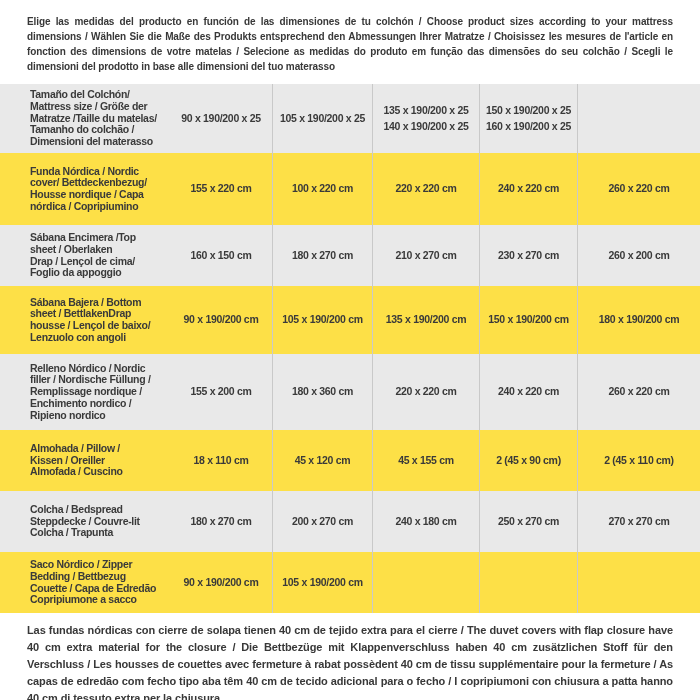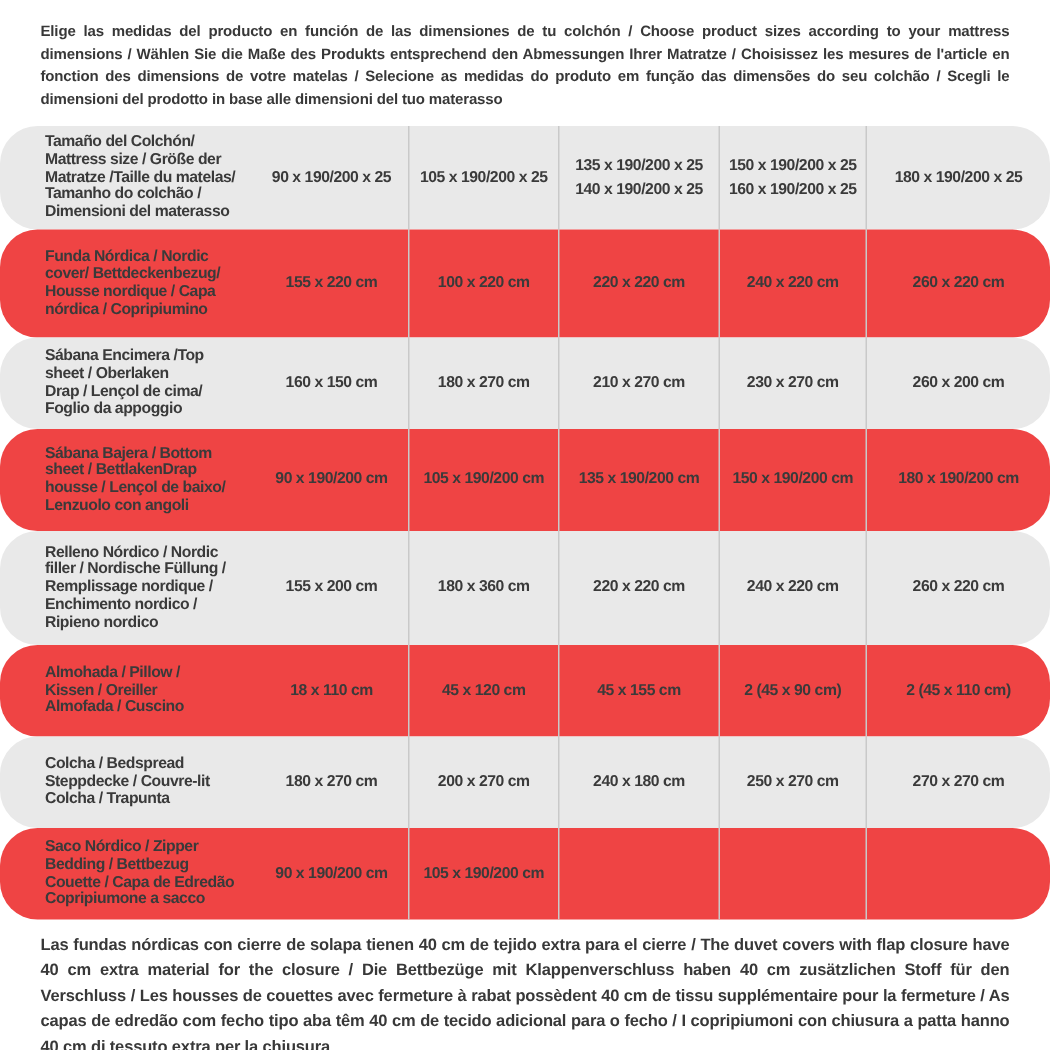--- a/index.html
+++ b/index.html
@@ -22,24 +22,23 @@
     color:#383838;
   }
   .size-table{
     width:700px;
   }
   .t-row{
     display:grid;
     grid-template-columns:170px 103px 100px 107px 98px auto;
     align-items:center;
     width:700px;
-    border-radius:25px;
   }
   .t-row.stripe{background:#e9e9e9;}
-  .t-row.plain{background:#ef4444;}
+  .t-row.plain{background:#fde047;}
   .r1{height:69px;}
   .r2{height:72px;}
   .r3{height:61px;}
   .r4{height:68px;}
   .r5{height:76px;}
   .r6{height:61px;}
   .r7{height:61px;}
   .r8{height:61px;}
   .row-label{
     padding-left:30px;
@@ -90,21 +89,20 @@
 Mattress size / Größe der
 Matratze /Taille du matelas/
 Tamanho do colchão /
 Dimensioni del materasso</div>
       <div class="size-cell sep">90 x 190/200 x 25</div>
       <div class="size-cell sep">105 x 190/200 x 25</div>
       <div class="size-cell sep">135 x 190/200 x 25
 140 x 190/200 x 25</div>
       <div class="size-cell sep">150 x 190/200 x 25
 160 x 190/200 x 25</div>
-      <div class="size-cell">180 x 190/200 x 25</div>
     </div>
 
     <div class="t-row plain r2">
       <div class="row-label">Funda Nórdica /  Nordic
 cover/ Bettdeckenbezug/
 Housse nordique  / Capa
 nórdica / Copripiumino</div>
       <div class="size-cell sep">155 x 220 cm</div>
       <div class="size-cell sep">100 x 220 cm</div>
       <div class="size-cell sep">220 x 220 cm</div>

